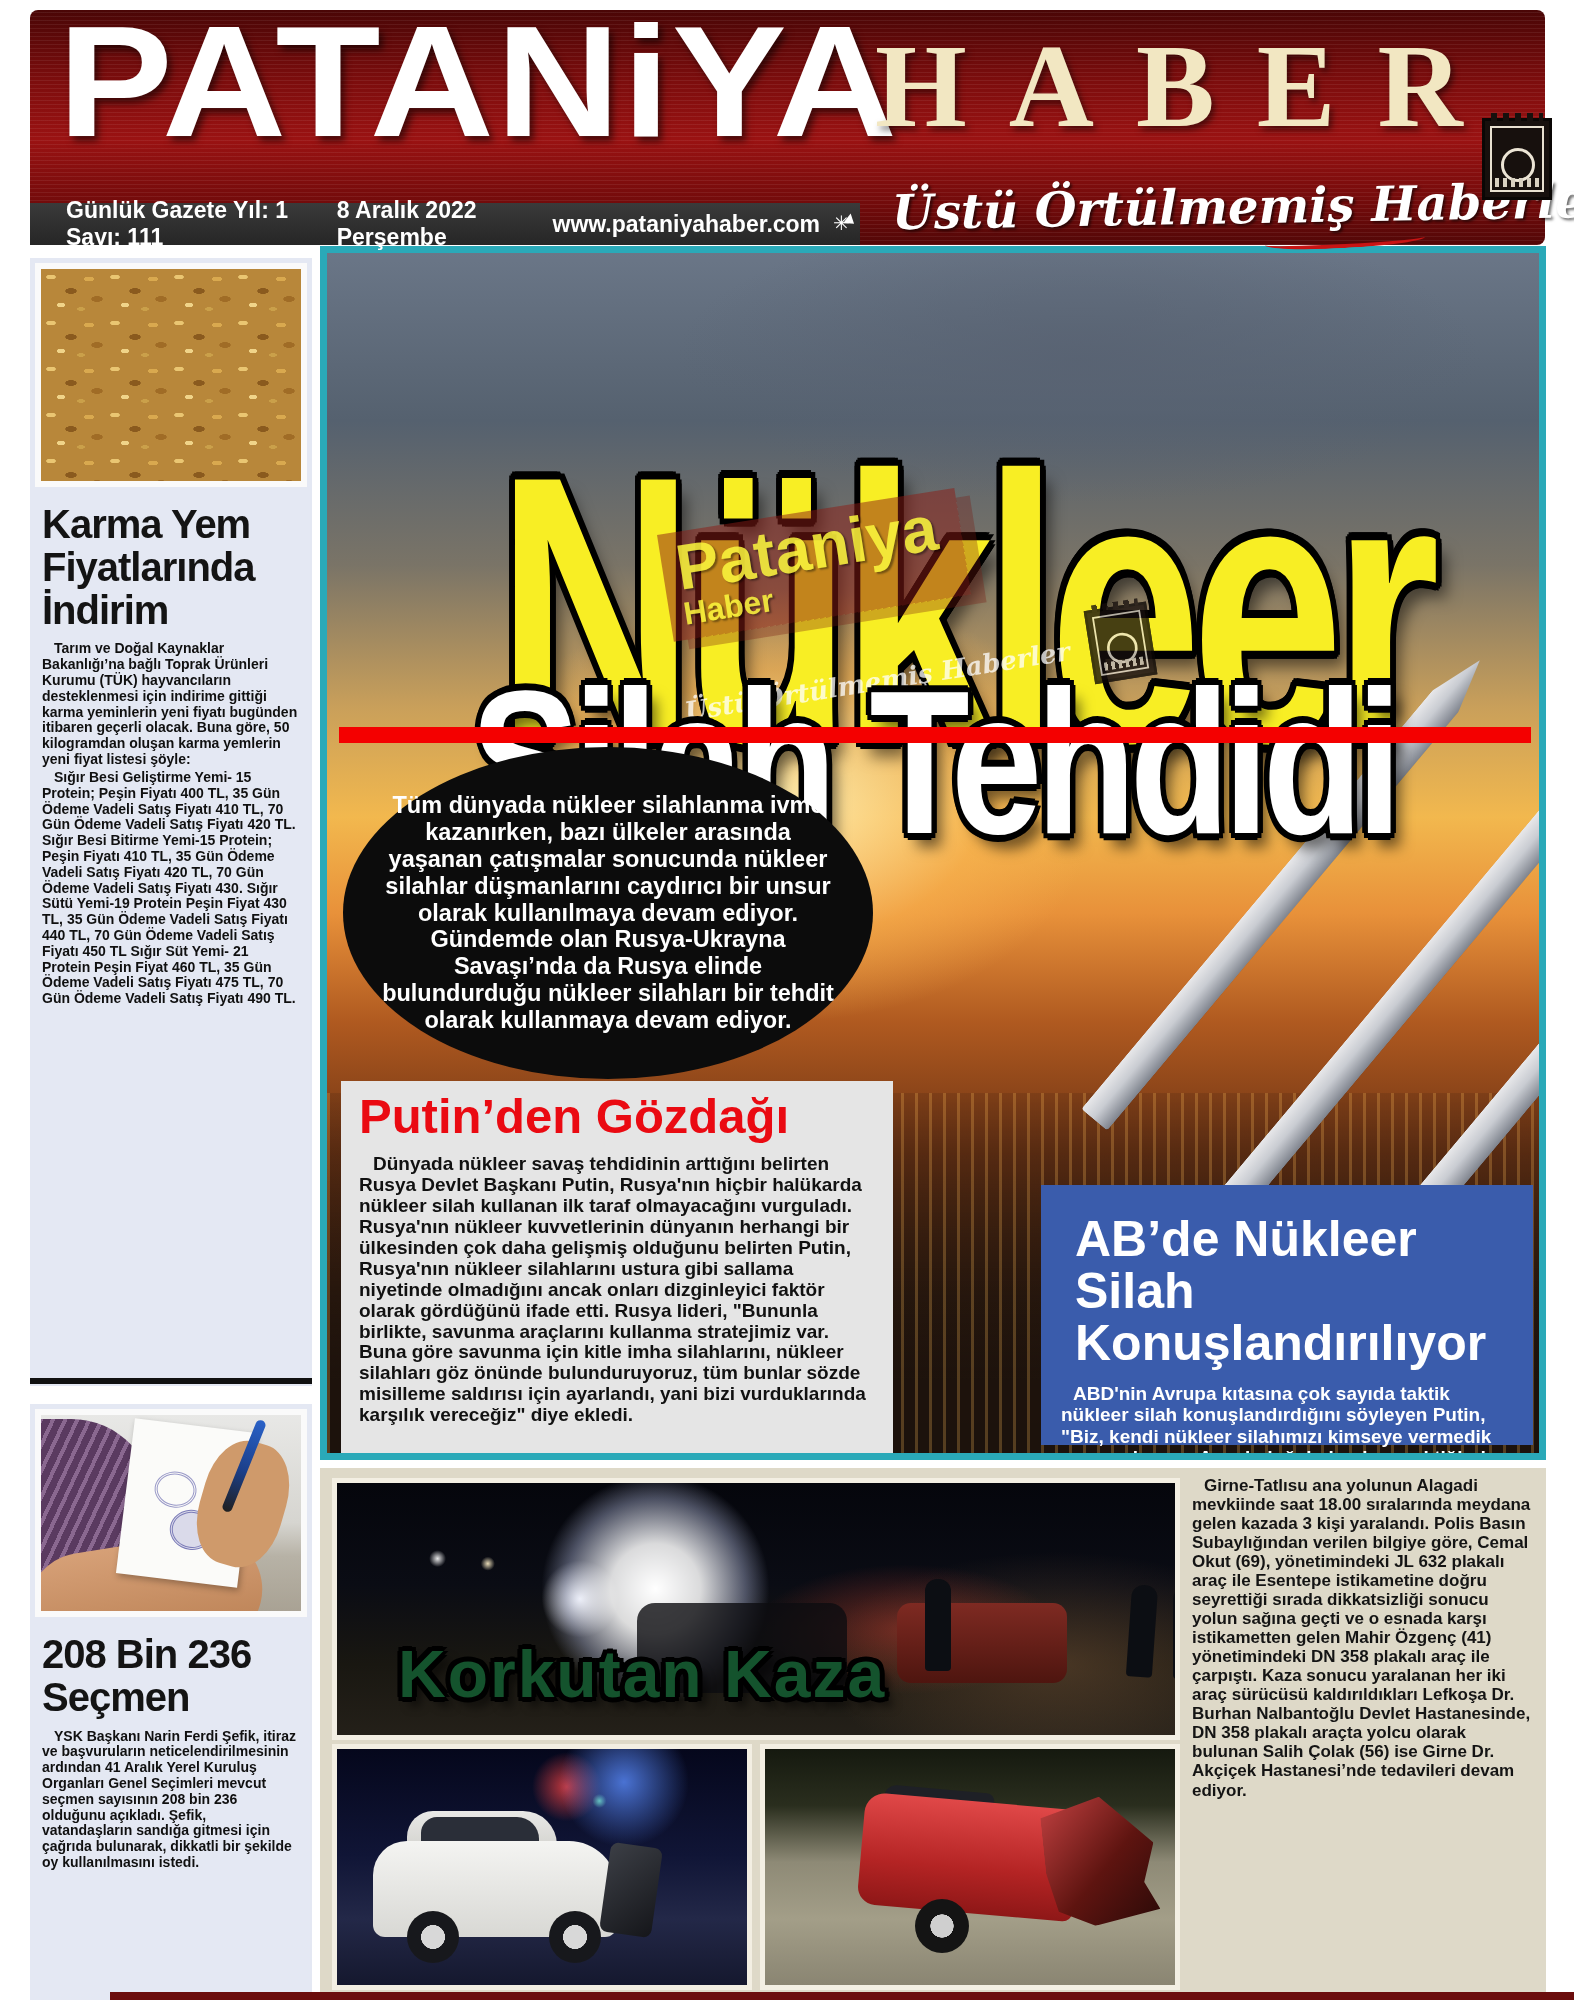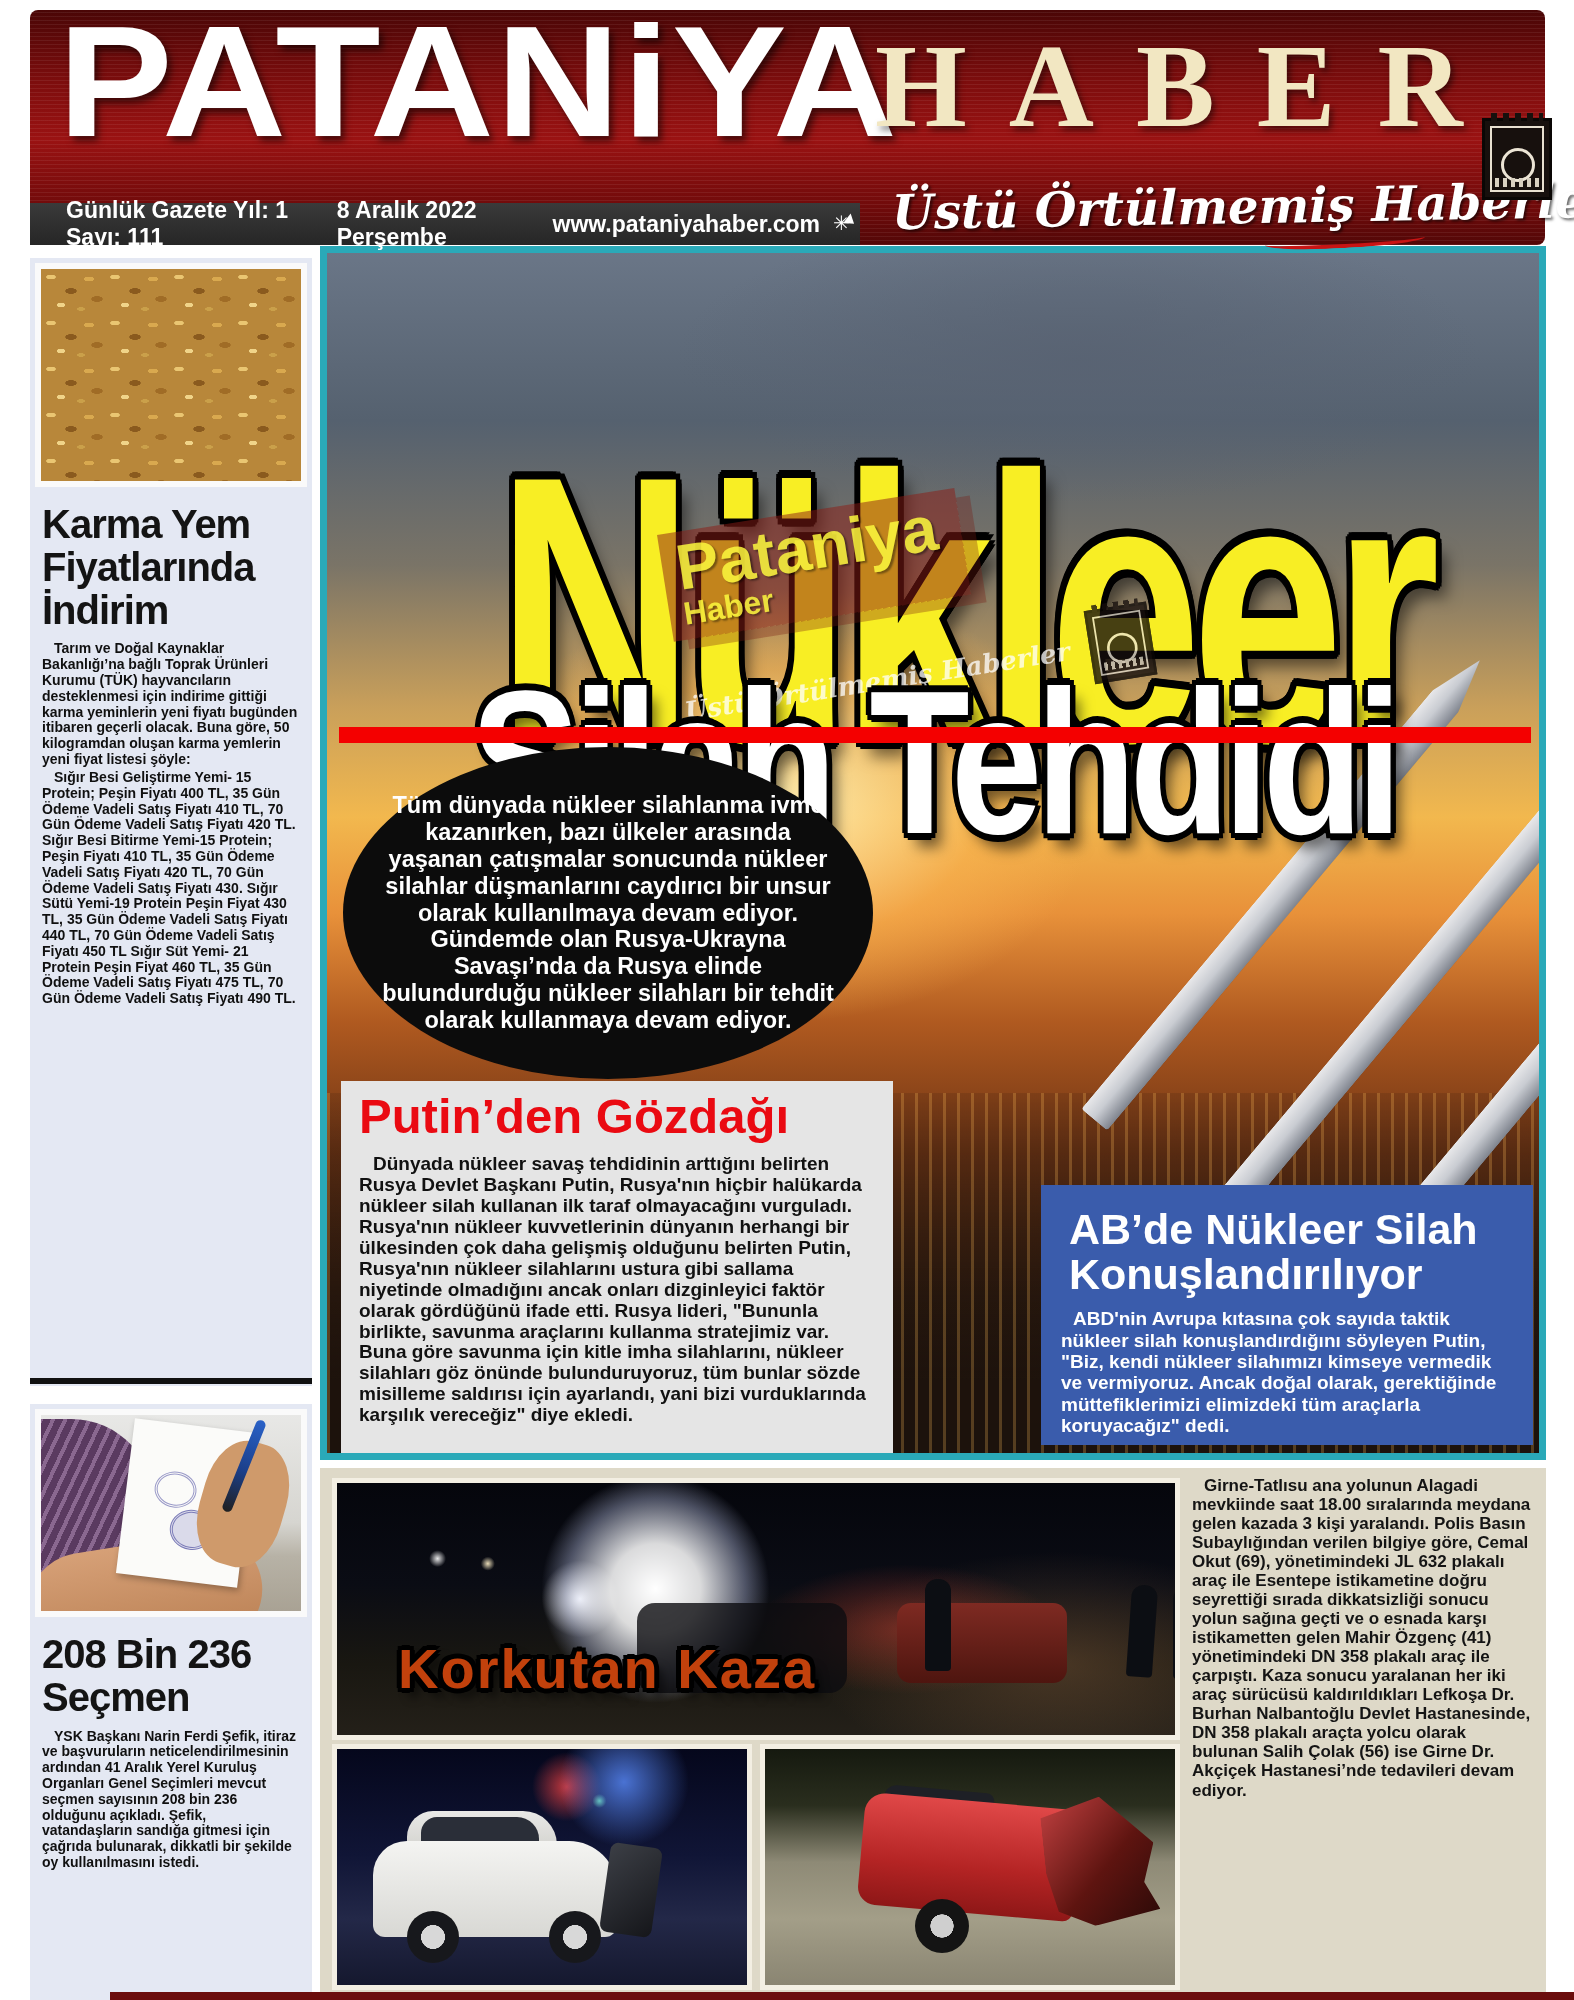--- a/index.html
+++ b/index.html
@@ -128,21 +128,21 @@
     text-align:center;}
 
   .putin-box{position:absolute;left:14px;top:828px;width:552px;height:423px;z-index:7;
     background:#e5e5e5;box-sizing:border-box;padding:10px 18px 12px 18px;}
   .putin-headline{margin:0;font-size:49px;line-height:1.05;font-weight:700;color:#ea0a12;}
   .putin-body{margin:12px 0 0 0;font-size:19px;line-height:1.1;font-weight:700;color:#111111;
     text-indent:14px;}
 
   .ab-box{position:absolute;left:714px;right:6px;top:932px;height:260px;z-index:7;
     background:#3a5cac;box-sizing:border-box;padding:14px 20px;}
-  .ab-headline{margin:8px;font-size:43px;line-height:1.04;font-weight:700;color:#ffffff;}
+  .ab-headline{margin:14px;font-size:50px;line-height:1.04;font-weight:700;color:#ffffff;}
   .ab-body{margin:12px 0 0 0;font-size:19px;line-height:1.12;font-weight:700;color:#ffffff;
     text-indent:12px;}
 
   
   .bottom-panel{position:absolute;left:320px;top:1468px;width:1226px;height:527px;background:#ded9c8;}
   .photo-frame{position:absolute;border:5px solid #f3efe3;box-sizing:border-box;overflow:hidden;}
   .photo-crash-main{left:12px;top:10px;width:848px;height:262px;
     background:
       radial-gradient(circle 150px at 38% 42%,#ffffff,rgba(255,255,255,.85) 30%,rgba(205,215,255,.35) 60%,rgba(0,0,0,0) 76%),
       radial-gradient(circle 55px at 29% 46%,rgba(255,255,255,.95),rgba(0,0,0,0) 70%),
@@ -152,22 +152,22 @@
       radial-gradient(ellipse 320px 150px at 86% 72%,rgba(120,85,55,.5),rgba(0,0,0,0) 75%),
       linear-gradient(180deg,#05060c 0%,#0a0c14 40%,#191711 72%,#242019 100%);}
   .fig{position:absolute;width:26px;height:92px;background:#0c0e13;border-radius:12px 12px 4px 4px;}
   .fig1{left:588px;top:96px;}
   .fig2{left:792px;top:102px;transform:rotate(4deg);}
   .fig3{left:836px;top:104px;}
   .wreck-dark{position:absolute;left:300px;top:120px;width:210px;height:90px;border-radius:18px;
     background:rgba(12,12,16,.8);}
   .wreck-red{position:absolute;left:560px;top:120px;width:170px;height:80px;border-radius:14px;
     background:linear-gradient(180deg,#7e2a22,#4e150f);}
-  .korkutan{position:absolute;left:78px;top:168px;z-index:5;font-size:56px;font-weight:700;
-    letter-spacing:2px;color:#c2410c;white-space:nowrap;
+  .korkutan{position:absolute;left:78px;top:168px;z-index:5;font-size:66px;font-weight:700;
+    letter-spacing:2px;color:#14532d;white-space:nowrap;
     text-shadow:-5px 0 #000,5px 0 #000,0 -5px #000,0 5px #000,-4px -4px #000,4px -4px #000,
       -4px 4px #000,4px 4px #000,8px 9px 10px rgba(0,0,0,.6);text-align:center;}
   .photo-crash-white{left:12px;top:276px;width:420px;height:246px;
     background:
       radial-gradient(circle 90px at 70% 14%,rgba(90,140,255,.8),rgba(0,0,0,0) 72%),
       radial-gradient(circle 48px at 56% 16%,rgba(255,70,70,.75),rgba(0,0,0,0) 72%),
       radial-gradient(circle 10px at 64% 22%,rgba(120,255,160,.9),rgba(0,0,0,0) 70%),
       linear-gradient(180deg,#05071c 0%,#101536 45%,#232848 72%,#15182e 100%);}
   .wc-body{position:absolute;left:36px;top:92px;width:244px;height:96px;
     background:linear-gradient(180deg,#f4f4f2,#d8d8d4);border-radius:34px 48px 12px 12px;}

